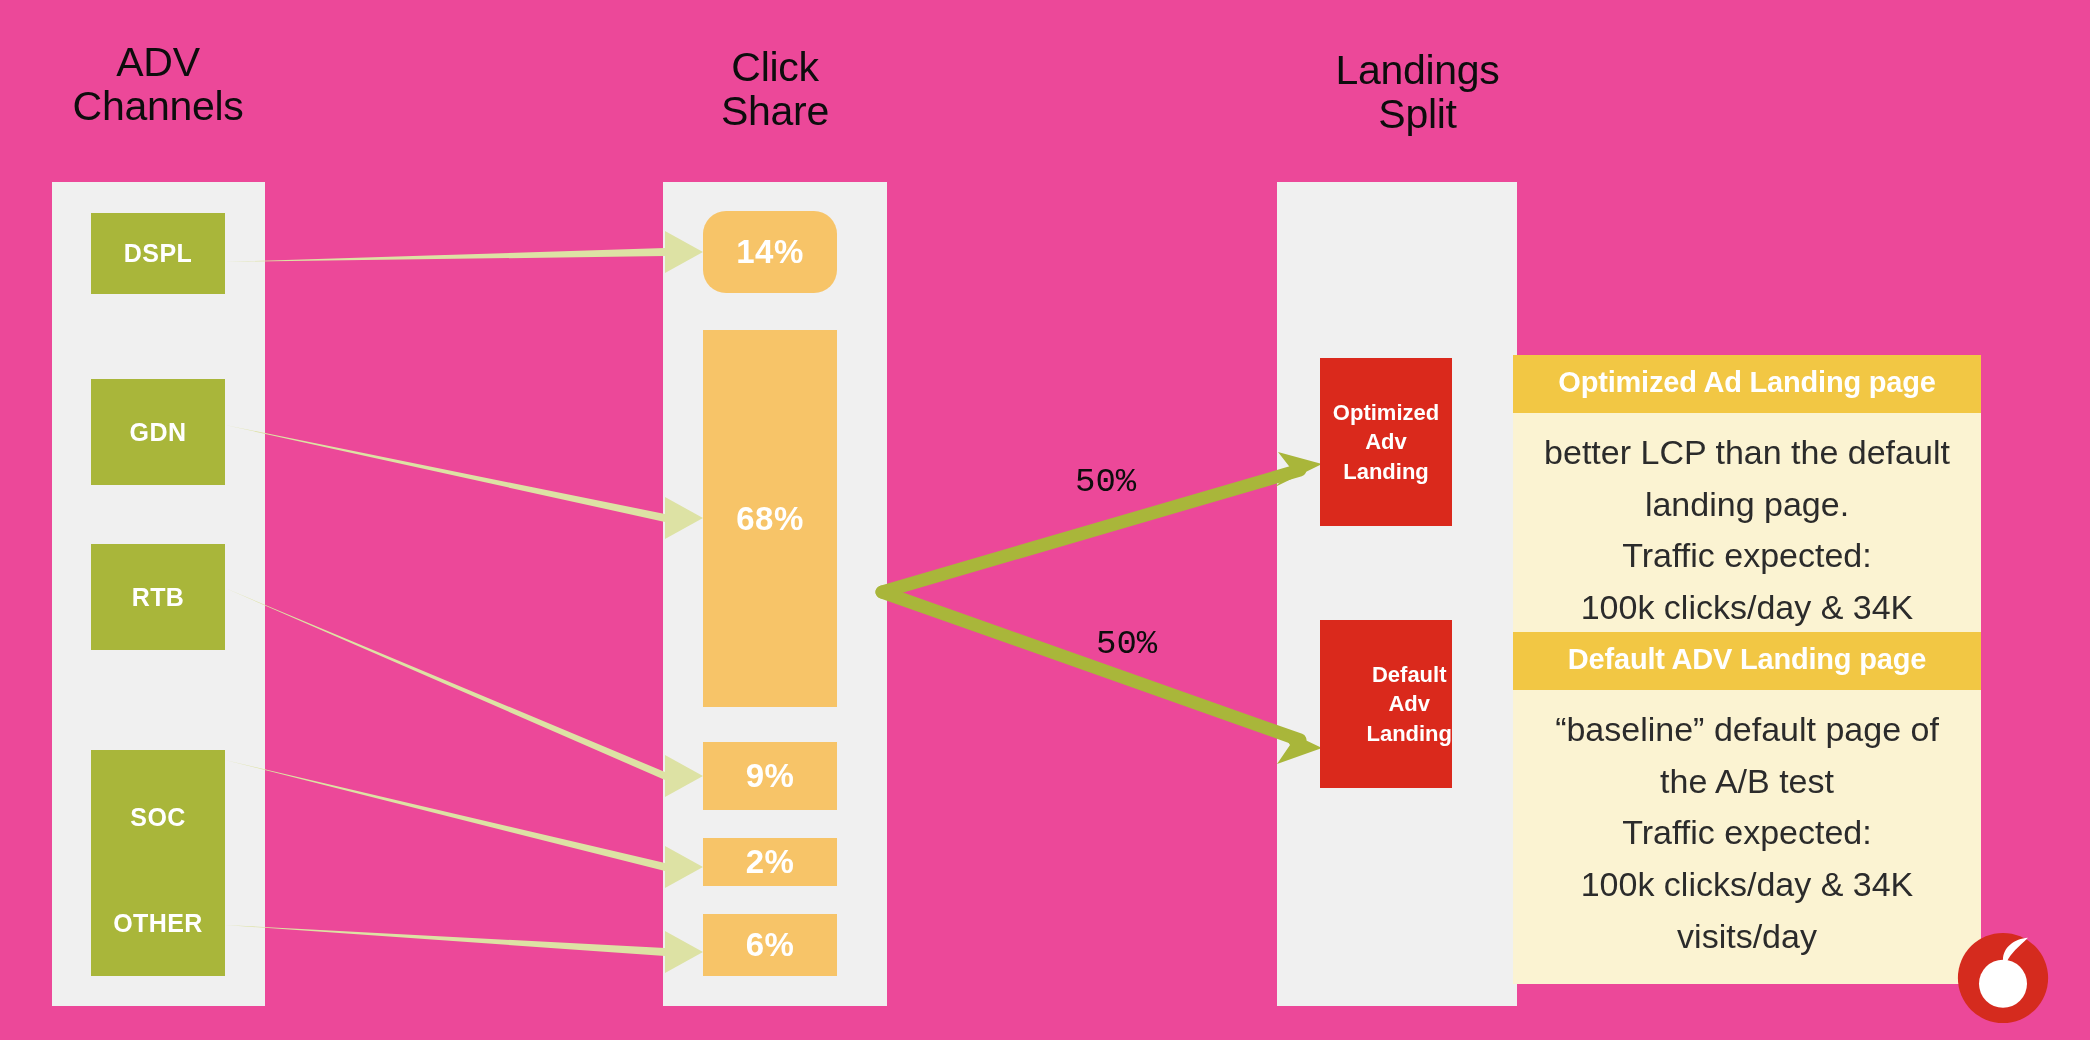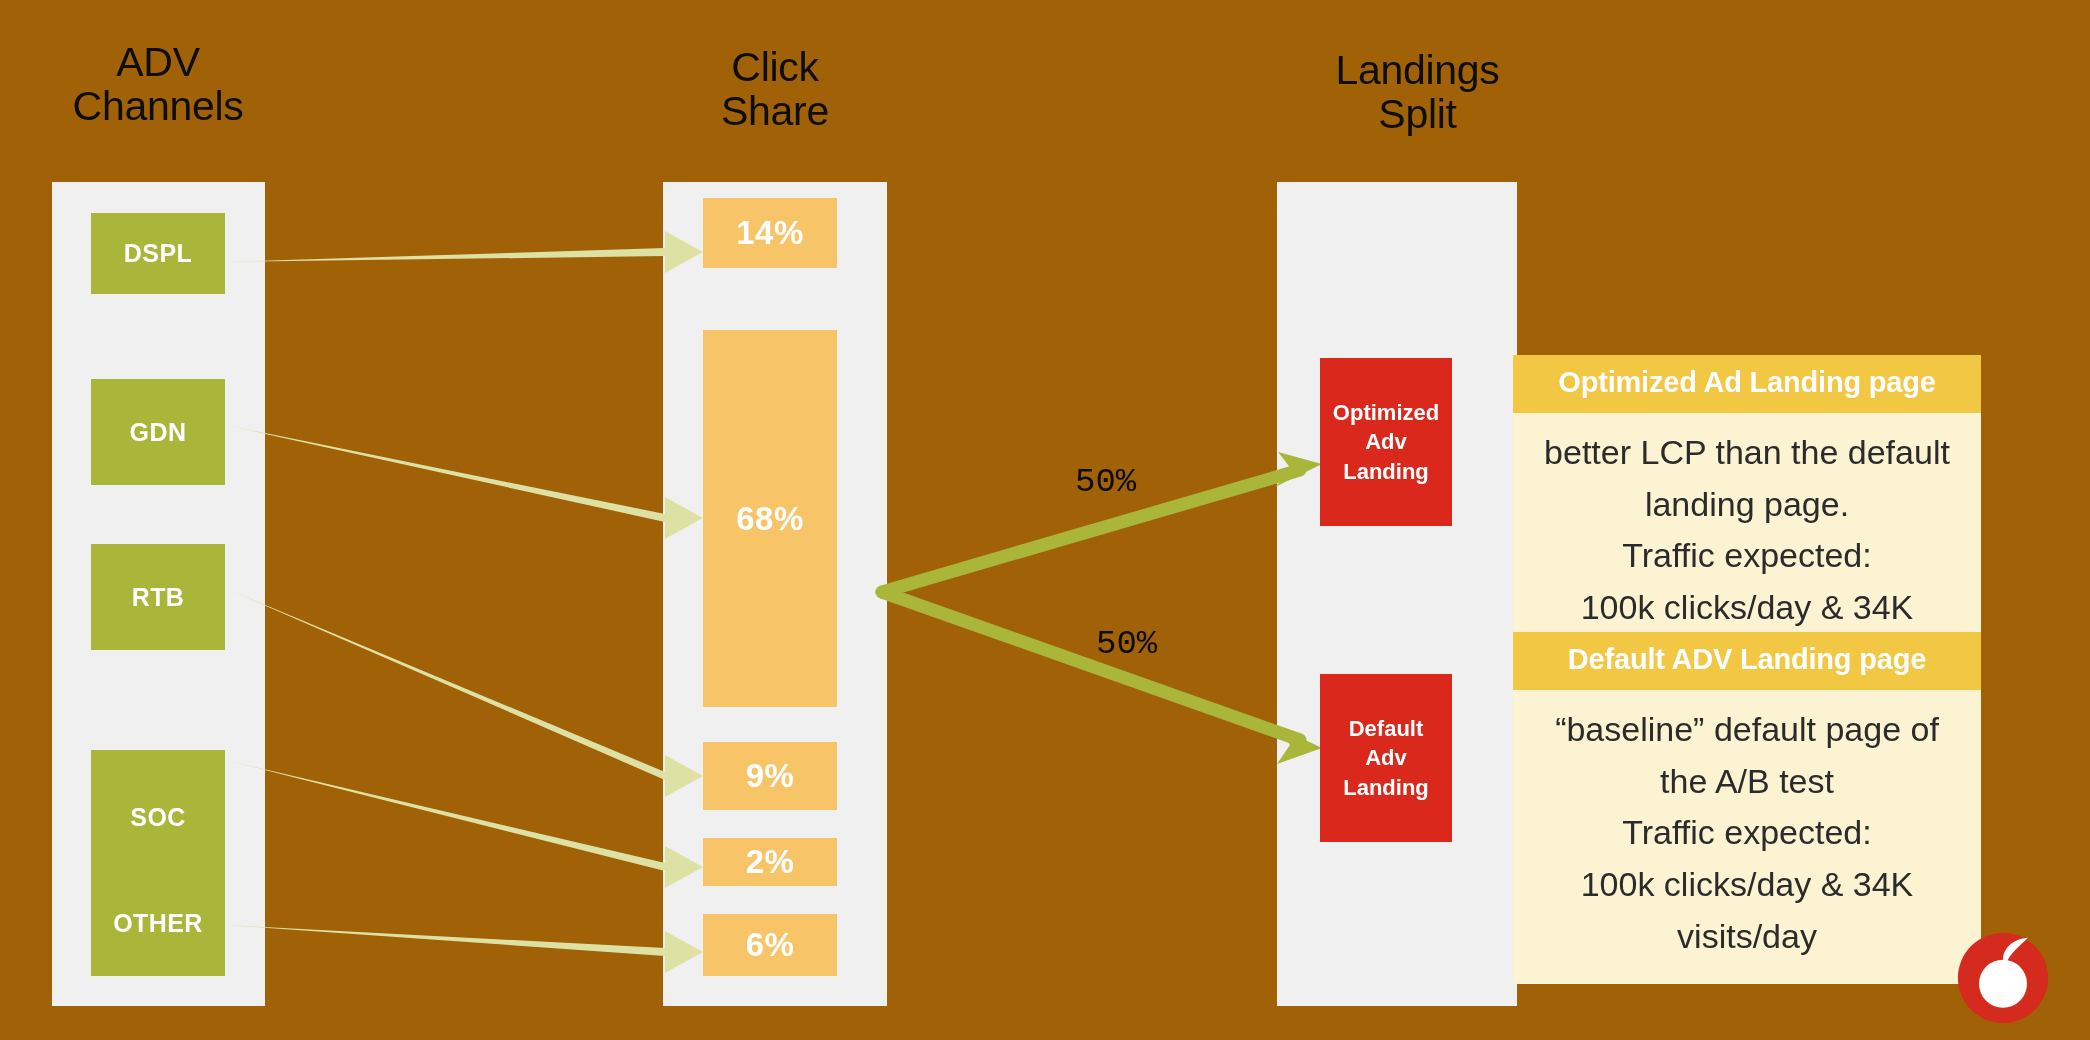--- a/index.html
+++ b/index.html
@@ -4,21 +4,21 @@
 <style>
   html, body {
     margin: 0;
     padding: 0;
     background: #ffffff;
   }
   #stage {
     position: relative;
     width: 2090px;
     height: 1040px;
-    background: #a16207;
+    background: #ec4899;
     font-family: "Liberation Sans", sans-serif;
     overflow: hidden;
   }
 
   
   .col-title {
     position: absolute;
     text-align: center;
     font-size: 41px;
     font-weight: 400;
@@ -183,21 +183,21 @@
   <div class="chan-box" style="top:544px; height:106px;">
       <span>RTB</span>
     </div>
   <div class="chan-box" style="top:750px; height:134px;">
       <span>SOC</span>
     </div>
   <div class="chan-box" style="top:870px; height:106px;">
       <span>OTHER</span>
     </div>
 
-  <div class="click-box" style="top:198px; height:70px;">
+  <div class="click-box" style="top:211px; height:82px;border-radius:23px;">
       <span class="pct">14%</span>
     </div>
   <div class="click-box" style="top:330px; height:377px;">
       <span class="pct">68%</span>
     </div>
   <div class="click-box" style="top:742px; height:68px;">
       <span class="pct">9%</span>
     </div>
   <div class="click-box" style="top:838px; height:48px;">
       <span class="pct">2%</span>
@@ -216,21 +216,21 @@
       <polygon points="1322,748 1278,727 1290,745 1277,764" fill="#a9b63a"></polygon>
     </g>
   </svg>
 
   <div class="split-label" id="split-top">50%</div>
   <div class="split-label" id="split-bottom">50%</div>
 
   <div class="land-box" style="top:358px; height:168px;"><span>Optimized
 Adv
 Landing</span></div>
-  <div class="land-box" style="top:674px; height:168px;"><span>Default
+  <div class="land-box" style="top:620px; height:168px;justify-content:flex-end;"><span>Default
 Adv
 Landing</span></div>
 
   <div class="card" id="card-optimized">
     <div class="card-head">Optimized Ad Landing page</div>
     <div class="card-body">better LCP than the default landing page.
 Traffic expected:
 100k clicks/day  &amp; 34K visits/day</div>
   </div>
 

